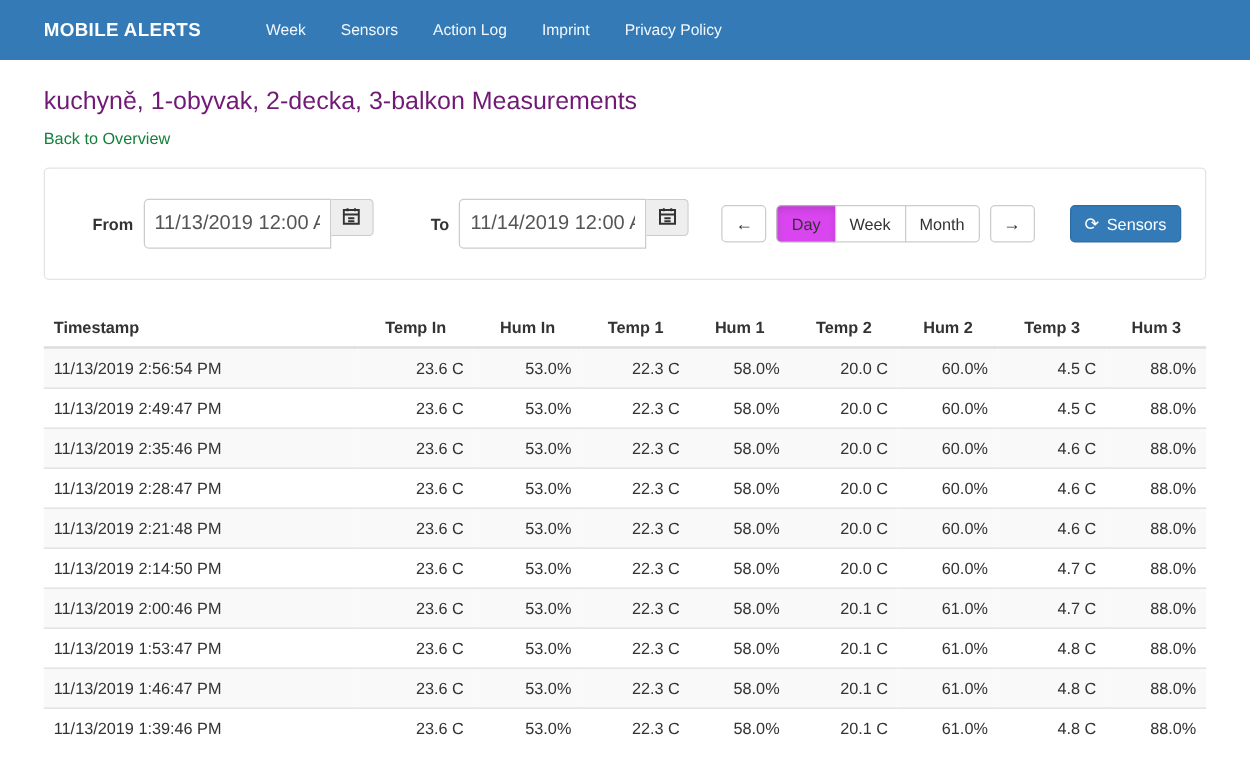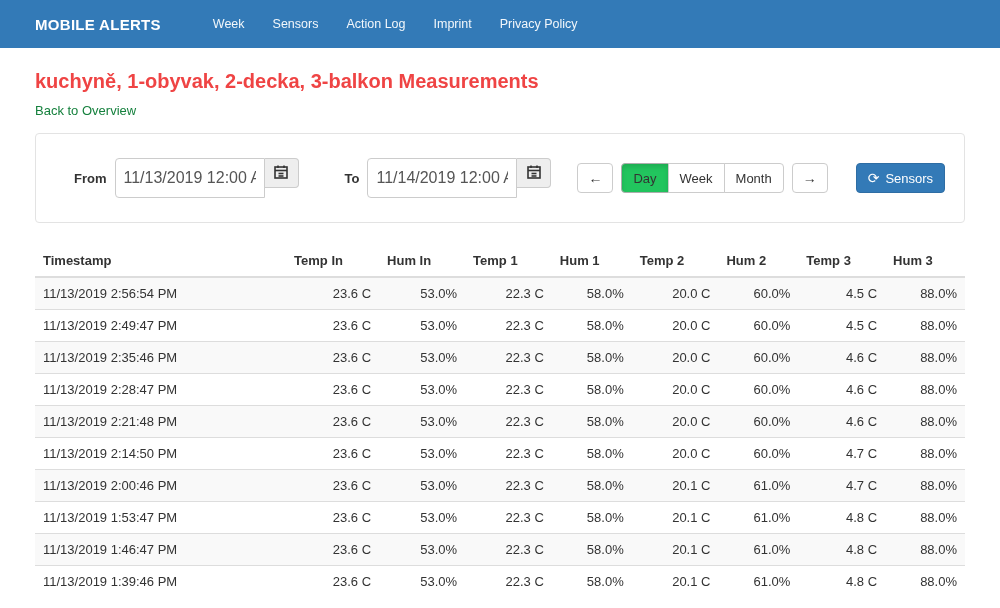--- a/index.html
+++ b/index.html
@@ -8,43 +8,43 @@
   .page { width:1000px; height:608px; overflow:hidden; background:#fff; }
 
   
   .navbar { height:48px; background:#337ab7; display:flex; align-items:center; padding:0 0 0 35px; }
   .navbar .brand { color:#fff; font-weight:bold; font-size:15px; letter-spacing:.3px; text-decoration:none; margin-right:38px; }
   .navbar .nav { display:flex; list-style:none; }
   .navbar .nav a { display:block; color:#f2f7fb; font-size:12.5px; text-decoration:none; padding:9px 14px; }
 
   
   .container { padding:0 35px; }
-  .page-title { font-size:20px; font-weight:700; color:#ef4444; margin-top:22px; }
+  .page-title { font-size:20px; font-weight:400; color:#701a75; margin-top:22px; }
   .back-link { display:inline-block; color:#15803d; font-size:13px; text-decoration:none; margin-top:10px; }
 
   
   .filter-panel { margin-top:14px; border:1px solid #e3e3e3; border-radius:4px; padding:24px 18px; display:flex; align-items:center; }
   .filter-label { font-weight:bold; font-size:13px; margin-right:8px;margin-left:20px; }
   .input-group { display:inline-flex; align-items:stretch; margin-right:26px; }
   .form-control { width:150px; height:40px; padding:5px 8px; font-size:16px; color:#555; border:1px solid #ccc; border-radius:4px 0 0 4px; outline:none; font-family:"Liberation Sans",sans-serif; }
   .addon-btn { display:inline-flex; align-items:center; justify-content:center; width:34px; height:30px; background:#eee; border:1px solid #ccc; border-left:none; border-radius:0 4px 4px 0; cursor:pointer; }
   .btn { display:inline-flex; align-items:center; height:30px; padding:5px 11px; font-size:13px; color:#333; background:#fff; border:1px solid #ccc; cursor:pointer; font-family:"Liberation Sans",sans-serif; }
   .btn-single { border-radius:4px; }
   .btn-arrow { font-size:14px; padding:5px 10px; }
   .btn-group { display:inline-flex; margin:0 8px; }
   .btn-group .btn { border-radius:0; margin-left:-1px; }
   .btn-group .btn:first-child { border-radius:4px 0 0 4px; margin-left:0; }
   .btn-group .btn:last-child { border-radius:0 4px 4px 0; }
-  .btn.active { background:#22c55e; border-color:#adadad; box-shadow:inset 0 3px 5px rgba(0,0,0,.125); }
+  .btn.active { background:#d946ef; border-color:#adadad; box-shadow:inset 0 3px 5px rgba(0,0,0,.125); }
   .btn-primary { background:#337ab7; border-color:#2e6da4; color:#fff; border-radius:4px; margin-left:28px; }
   .btn-primary .refresh-glyph { margin-right:6px; font-size:14px; }
 
   
   .data-table { width:100%; border-collapse:collapse; margin-top:22px; }
-  .data-table th { font-size:13px; font-weight:bold; text-align:left; padding:8px; border-bottom:2px solid #ddd; white-space:nowrap; }
+  .data-table th { font-size:13px; font-weight:bold; text-align:center; padding:8px; border-bottom:2px solid #ddd; white-space:nowrap; }
   .data-table th:first-child { text-align:left; width:27%; }
   .data-table td { font-size:13px; padding:8px; border-top:1px solid #ddd; text-align:right; white-space:nowrap; }
   .data-table td:first-child { text-align:left; }
   .data-table tbody tr:nth-child(odd) { background:#f9f9f9; }
 
   .cal-icon { display:inline-block; }
 </style>
 </head>
 <body>
 

